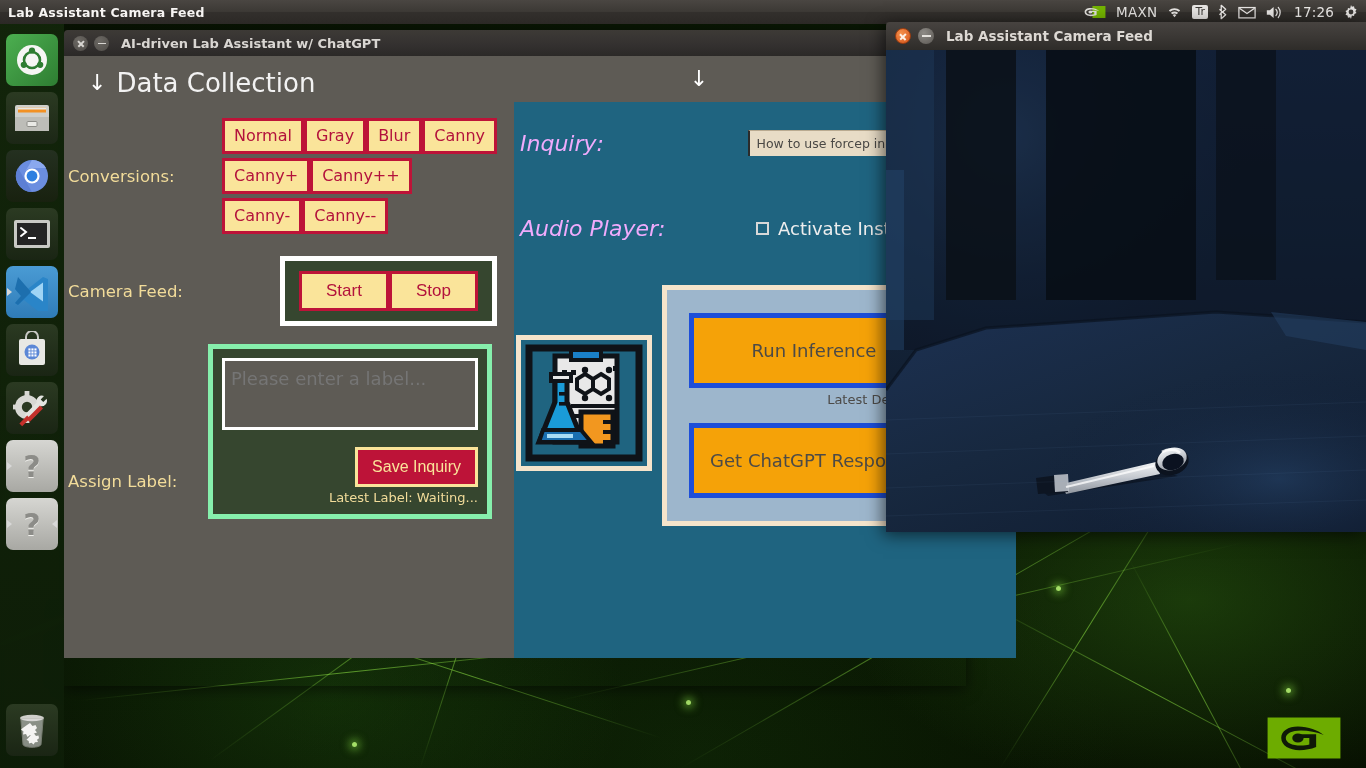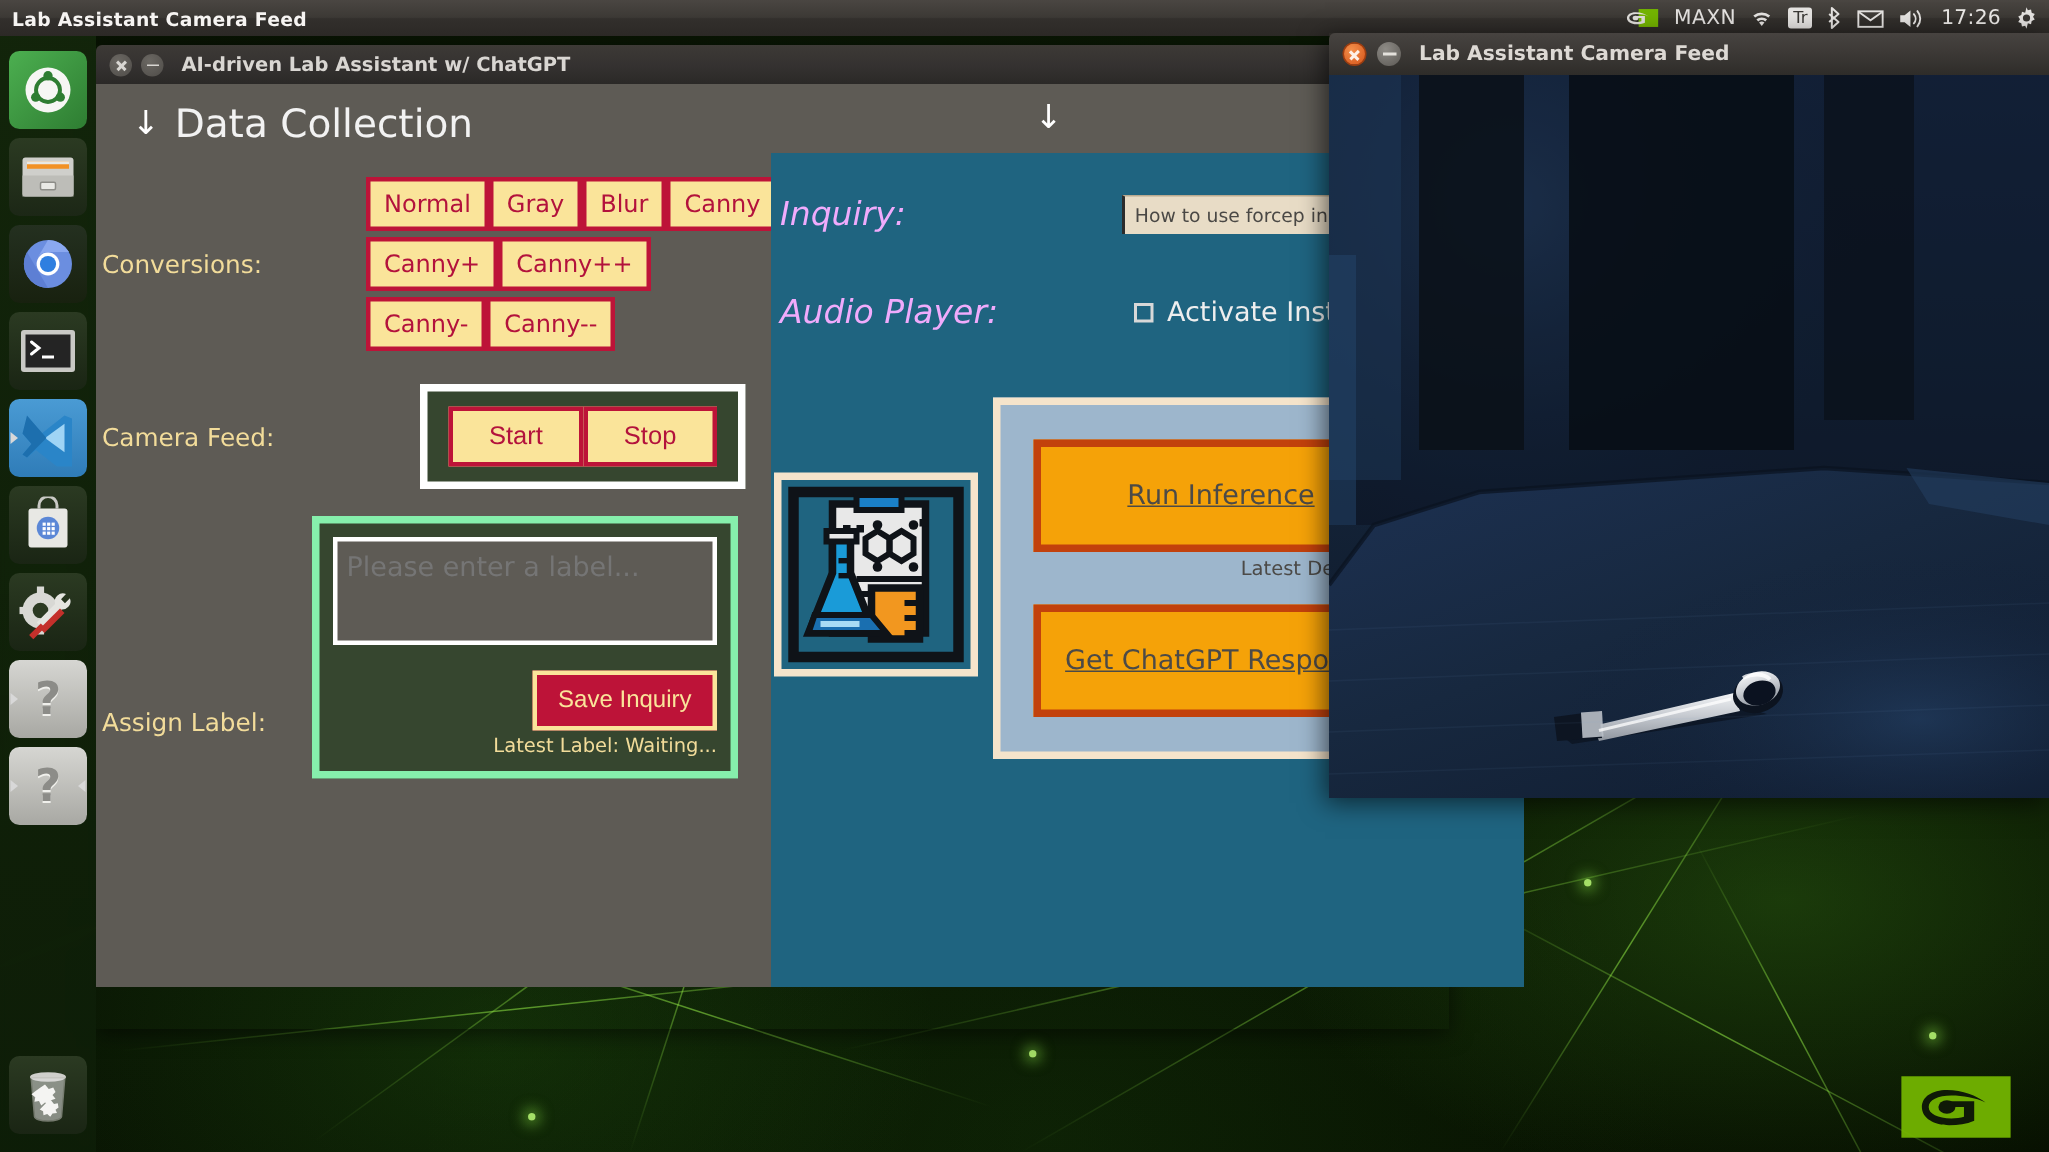--- a/index.html
+++ b/index.html
@@ -139,21 +139,21 @@
     padding: 12px 0 8px 24px;
   }
   .down-arrow { font-size: 22px; color: #fff; line-height: 1; }
 
   .row { display: flex; align-items: center; }
   .side-label {
     color: #f2dc9a; font-size: 16.5px; width: 158px; padding-left: 4px;
     flex: 0 0 auto;
   }
   .conv-block { display: flex; flex-direction: column; gap: 4px; }
-  .conv-line { display: flex; margin-left: 22px; }
+  .conv-line { display: flex; }
   .btn-yellow {
     background: #fae49a; color: #b3123c;
     border: 3px solid #bd1338;
     font-size: 16px;
     padding: 5px 9px;
     font-family: "DejaVu Sans", "Liberation Sans", sans-serif;
     cursor: pointer; line-height: 1.25;
   }
   .camera-frame {
     border: 5px solid #ffffff;
@@ -213,25 +213,24 @@
     padding: 4px;
   }
   .infer-panel {
     background: #9db6cc;
     border: 5px solid #f5e4cb;
     padding: 23px 22px;
     width: 304px;
   }
   .btn-orange {
     background: #f5a208; color: #4c4a47;
-    border: 5px solid #c2410c;
+    border: 5px solid #1d4ed8;
     font-size: 18px; width: 100%; padding: 22px 0;
     cursor: pointer;
     font-family: "DejaVu Sans", "Liberation Sans", sans-serif;
-    text-decoration: underline;
   }
   .detection-text {
     color: #4c4a47; font-size: 13px; text-align: right; padding: 4px 0 16px 0;
   }
 
   
   #camera-window {
     position: absolute; left: 886px; top: 22px;
     width: 480px; height: 510px;
     z-index: 60;
@@ -515,21 +514,21 @@
         <span class="down-arrow">↓</span>
       </div>
 
       <div id="teal-panel">
 
         <div class="row" style="margin-top:28px;">
           <div class="t-label" style="width:262px; padding-left:6px;">Inquiry:</div>
           <input class="inquiry-input" value="How to use forcep in lab?" style="">
         </div>
 
-        <div class="row" style="margin-top:40px;">
+        <div class="row" style="margin-top:60px;">
           <div class="t-label" style="width:242px; padding-left:6px;">Audio Player:</div>
           <div class="chk-row">
             <span class="chk-box"></span>
             <span>Activate Instructions</span>
           </div>
         </div>
 
         <div style="display:flex; align-items:flex-start; margin-top:44px;">
           <div class="lab-icon-frame" style="margin-left:2px; margin-top:50px;">
             <svg width="118" height="118" viewBox="0 0 118 118">

